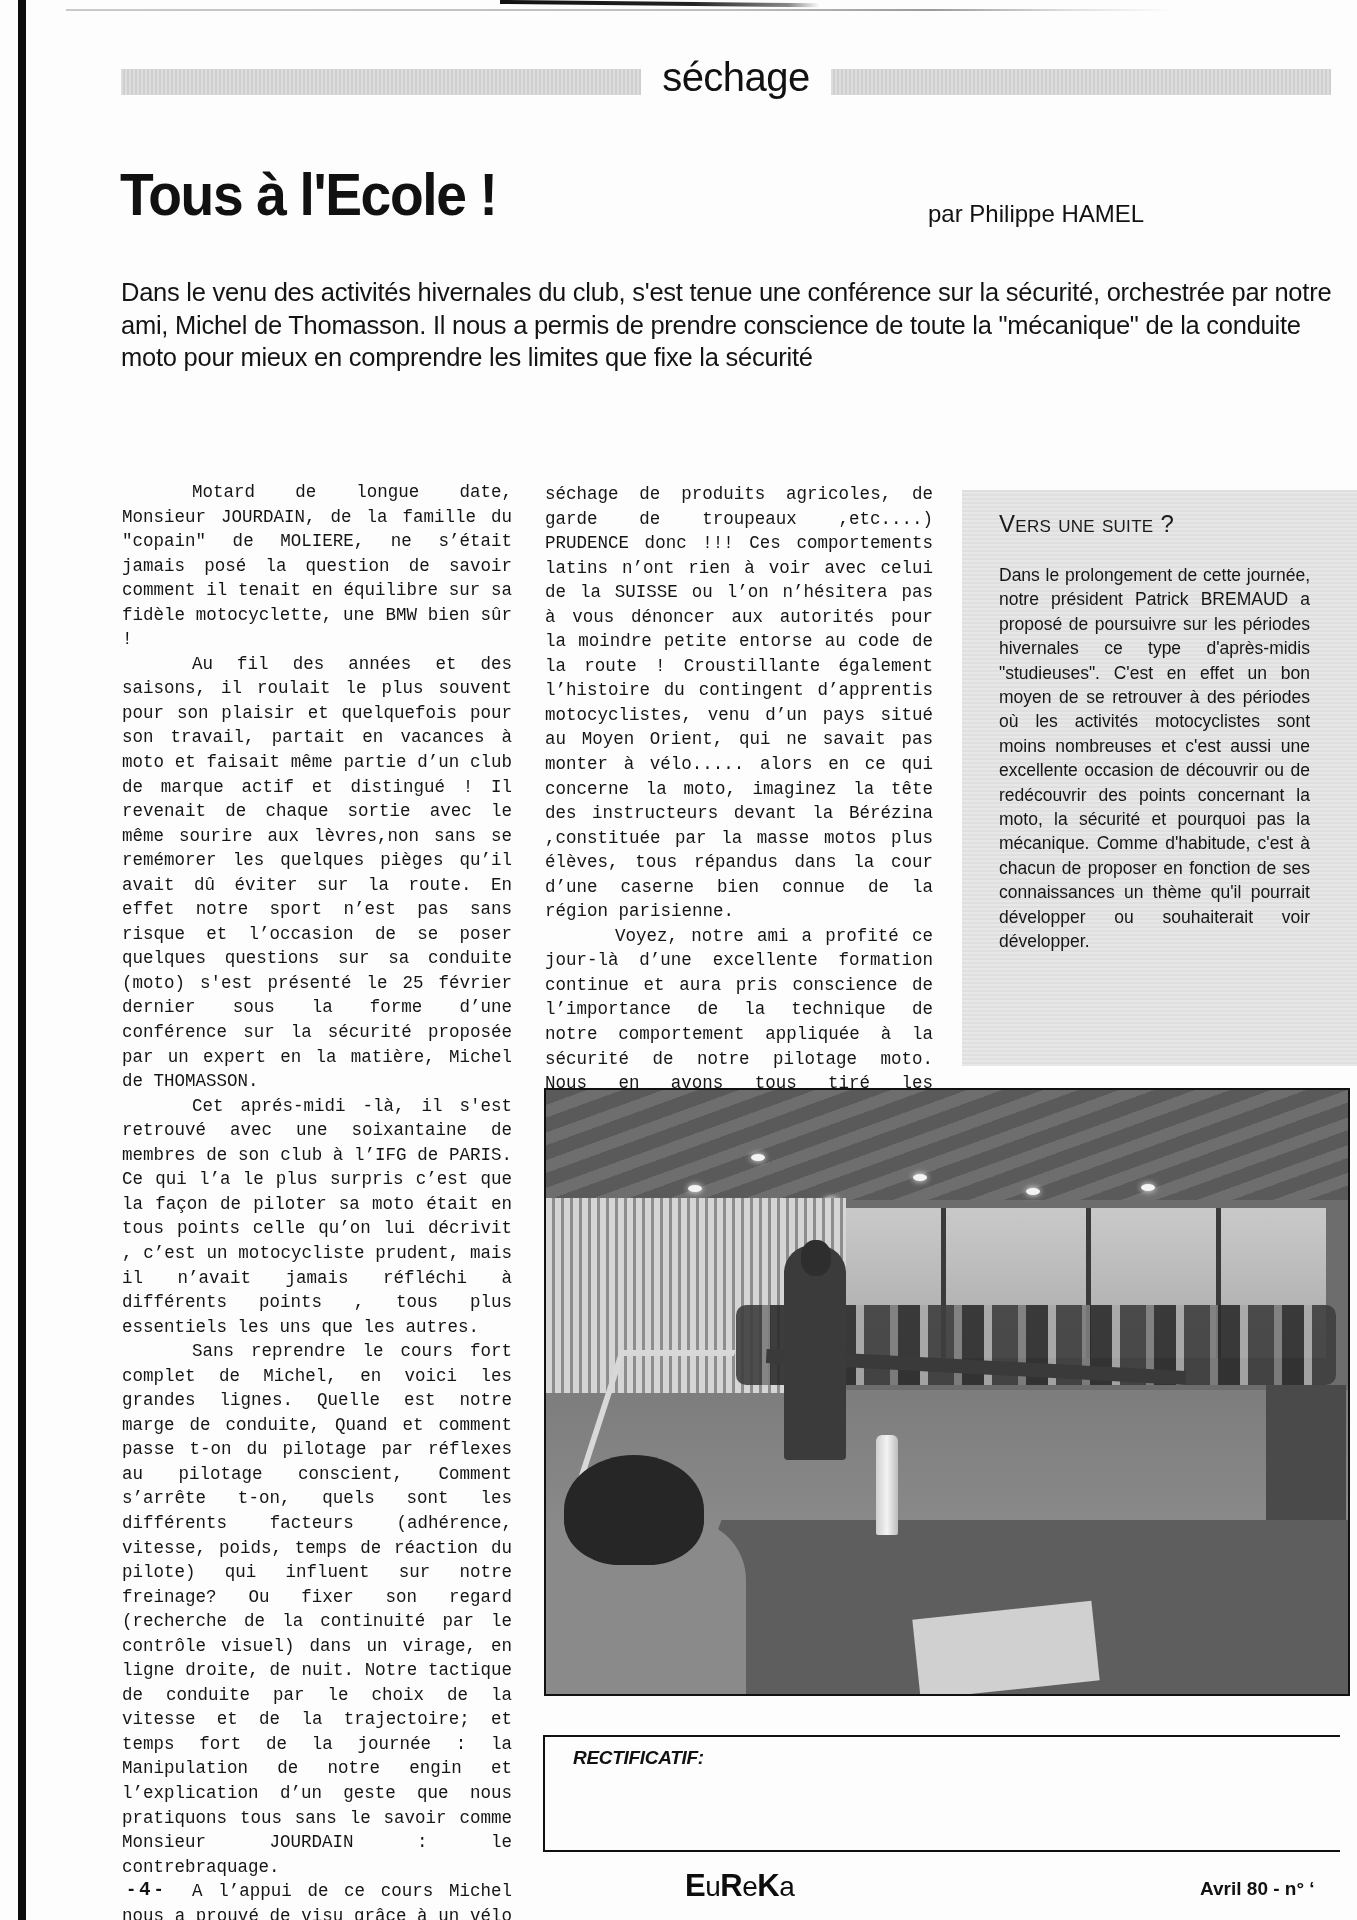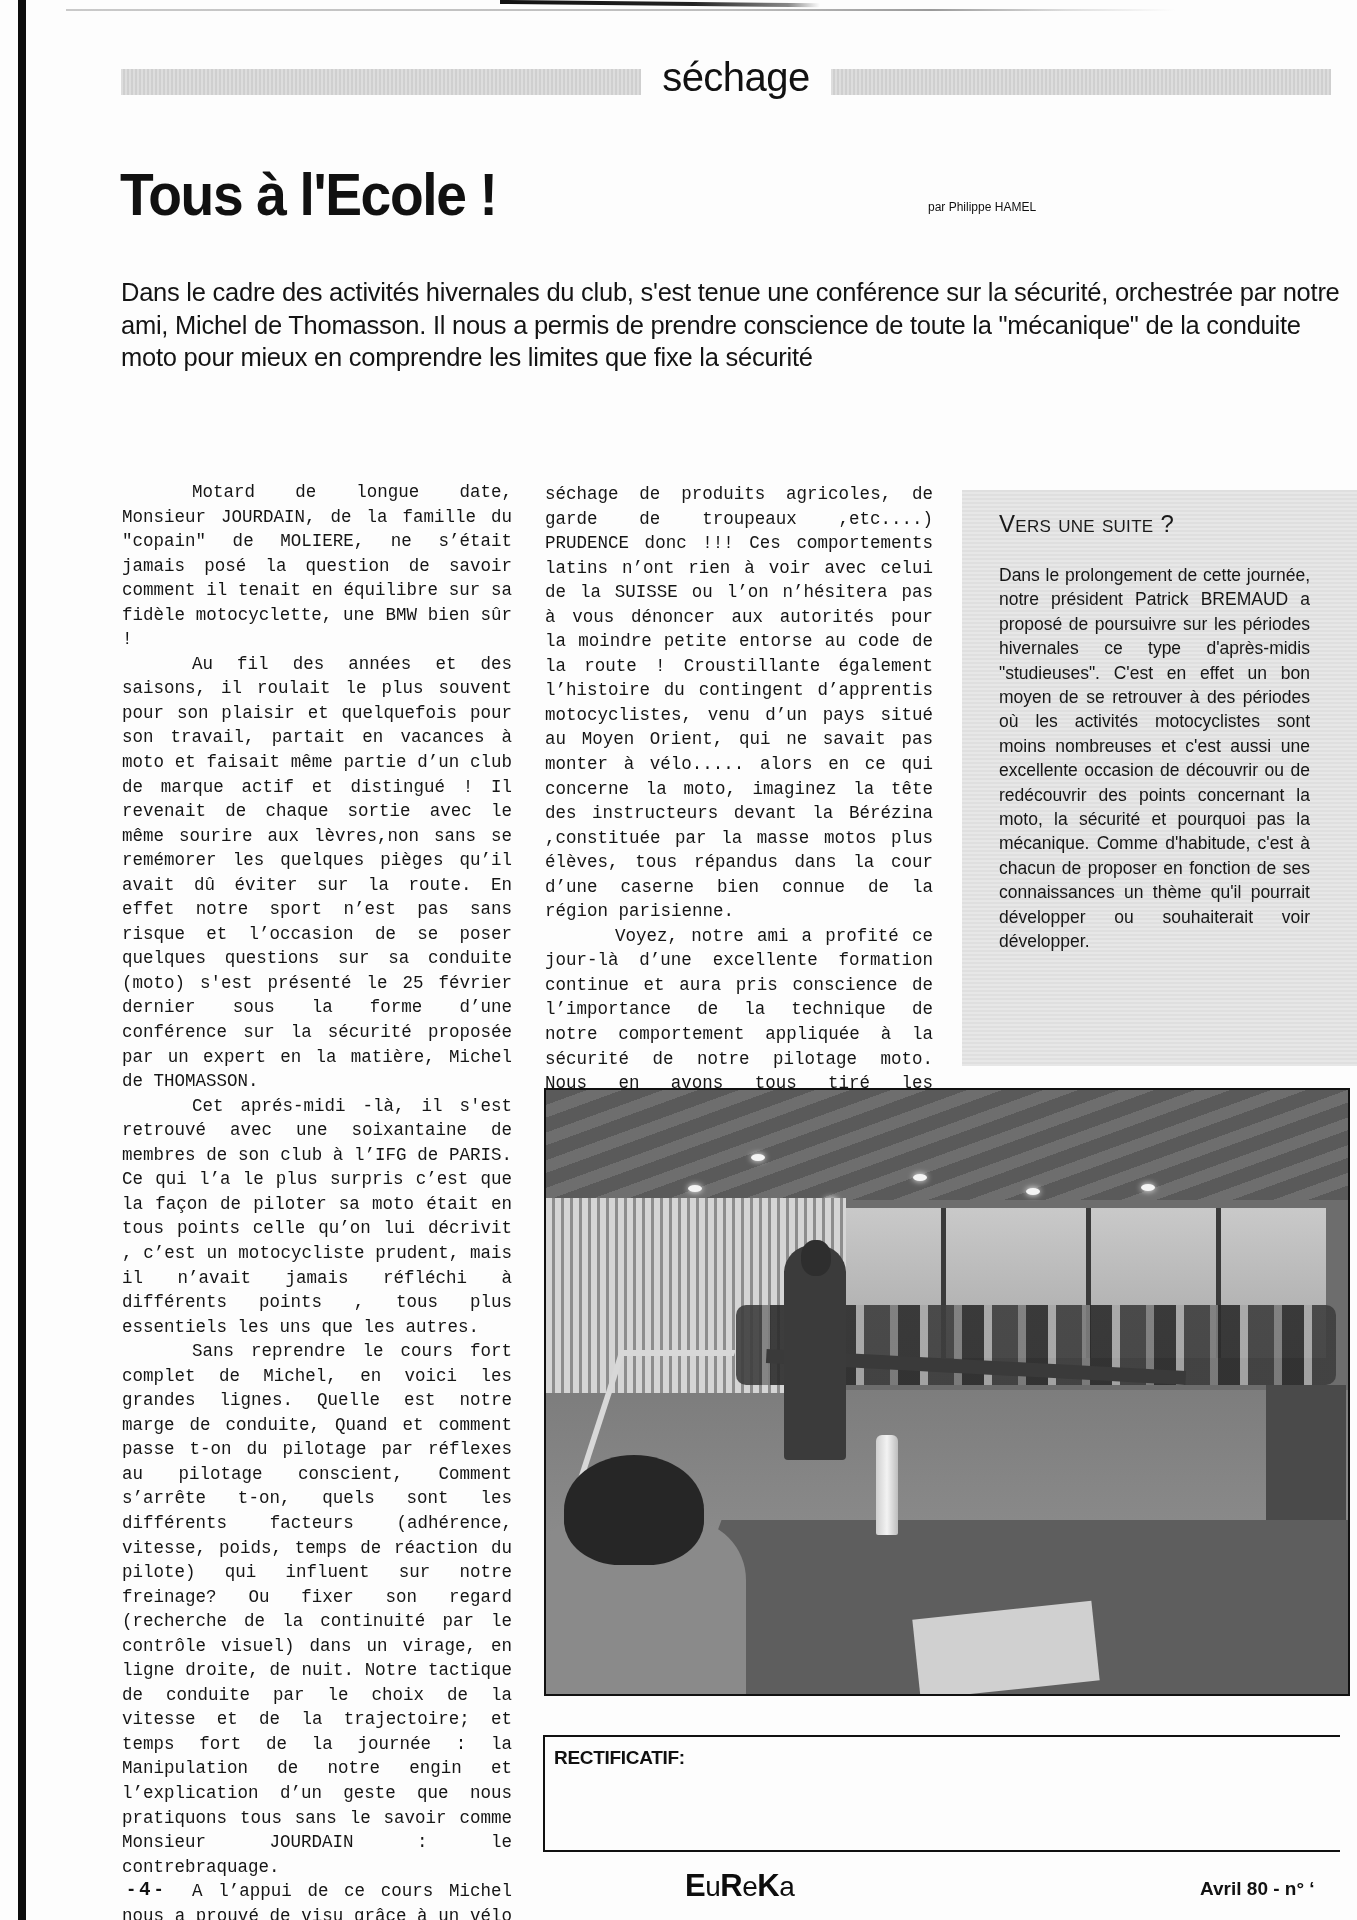--- a/index.html
+++ b/index.html
@@ -18,21 +18,21 @@
     .section-band { position: absolute; left: 121px; top: 65px; width: 1210px; height: 30px; }
     .section-band .band { position: absolute; top: 4px; height: 26px; background: #d6d6d6;
       background-image: repeating-linear-gradient(90deg, rgba(255,255,255,0.18) 0 2px, rgba(0,0,0,0.03) 2px 4px); }
     .section-band .band.l { left: 0; width: 520px; }
     .section-band .band.r { left: 710px; width: 500px; }
     .section-band .label { position: absolute; left: 522px; width: 186px; top: -10px; text-align: center;
       font-size: 40px; letter-spacing: -0.5px; color: #111; }
 
     .title { position: absolute; left: 120px; top: 160px; font-size: 60px; font-weight: bold;
       letter-spacing: -1.5px; color: #111; transform: scaleX(0.92); transform-origin: left top; }
-    .byline { position: absolute; left: 928px; top: 200px; font-size: 12px; color: #111; }
+    .byline { position: absolute; left: 928px; top: 200px; font-size: 24px; color: #111; }
 
     .lead { position: absolute; left: 121px; top: 276px; width: 1232px; font-size: 25.5px; line-height: 32.5px;
       color: #141414; letter-spacing: -0.25px; }
 
     .col { position: absolute; font-size: 17.5px; line-height: 24.55px; text-align: justify; color: #151515; }
     .col p { margin: 0; text-indent: 70px; font-family: Liberation Mono, monospace; }
     .col1 { left: 122px; top: 480px; width: 390px; }
     .col2 { left: 545px; top: 482px; width: 388px; }
     .col2 p.first { text-indent: 0; }
 
@@ -62,21 +62,21 @@
       background: repeating-linear-gradient(90deg, #3e3e3e 0 26px, #7c7c7c 26px 34px, #2c2c2c 34px 56px, #a8a8a8 56px 64px); opacity: 0.9; border-radius: 10px; }
     .photo .fg-head { position: absolute; left: 18px; top: 365px; width: 140px; height: 110px; background: #262626; border-radius: 50% 50% 40% 40%; }
     .photo .fg-body { position: absolute; left: 0; top: 430px; width: 200px; height: 180px; background: #8a8a8a; border-radius: 30px 60px 0 0; }
     .photo .fg-table { position: absolute; left: 110px; top: 430px; width: 700px; height: 180px; background: #5e5e5e; transform: skewX(-20deg); transform-origin: left bottom; }
     .photo .bottle { position: absolute; left: 330px; top: 345px; width: 22px; height: 100px; background: linear-gradient(90deg, #cfcfcf, #f3f3f3, #bdbdbd); border-radius: 6px 6px 2px 2px; }
     .photo .papers { position: absolute; left: 370px; top: 520px; width: 180px; height: 80px; background: #d0d0d0; transform: rotate(-6deg); }
     .photo .bike-stand { position: absolute; left: 50px; top: 260px; width: 110px; height: 140px; border-left: 6px solid #d8d8d8; border-top: 6px solid #d8d8d8; transform: skewX(-18deg); }
 
     .rect-box { position: absolute; left: 543px; top: 1735px; width: 797px; height: 117px;
       border-top: 2px solid #111; border-left: 2px solid #111; border-bottom: 2px solid #111; box-sizing: border-box; }
-    .rect-box .head { position: absolute; left: 9px; top: 10px; font-size: 19px; font-weight: bold; color: #111; letter-spacing: -0.3px; }
+    .rect-box .head { position: absolute; left: 28px; top: 10px; font-size: 19px; font-weight: bold; color: #111; letter-spacing: -0.3px; font-style: italic; }
     .rect-box .body { position: absolute; left: 25px; top: 33px; width: 745px; font-size: 19.5px; line-height: 25.5px; color: #161616; letter-spacing: -0.3px; }
     .rect-box .body .ind { display: inline-block; width: 64px; }
 
     .footer-page { position: absolute; left: 128px; top: 1878px; font-size: 19px; font-weight: bold; color: #111; }
     .footer-logo { position: absolute; left: 685px; top: 1868px; font-size: 28px; color: #0d0d0d; letter-spacing: -0.5px; }
     .footer-logo .hv { font-weight: bold; font-size: 31px; }
     .footer-date { position: absolute; left: 1200px; top: 1878px; font-size: 19px; font-weight: bold; color: #111; white-space: nowrap; }
   </style>
 </head>
 <body>
@@ -87,21 +87,21 @@
 
 <div class="section-band">
   <div class="band l"></div>
   <div class="label">séchage</div>
   <div class="band r"></div>
 </div>
 
 <div class="title">Tous à l'Ecole !</div>
 <div class="byline">par Philippe HAMEL</div>
 
-<div class="lead">Dans le cadre des activités hivernales du club, s'est tenue une conférence sur la sécurité, orchestrée par notre ami, Michel de Thomasson. Il nous a permis de prendre conscience de toute la "mécanique" de la conduite moto pour mieux en comprendre les limites que fixe la sécurité</div>
+<div class="lead">Dans le venu des activités hivernales du club, s'est tenue une conférence sur la sécurité, orchestrée par notre ami, Michel de Thomasson. Il nous a permis de prendre conscience de toute la "mécanique" de la conduite moto pour mieux en comprendre les limites que fixe la sécurité</div>
 
 <div class="col col1">
   <p>Motard de longue date, Monsieur JOURDAIN, de la famille du "copain" de MOLIERE, ne s’était jamais posé la question de savoir comment il tenait en équilibre sur sa fidèle motocyclette, une BMW bien sûr !</p>
   <p>Au fil des années et des saisons, il roulait le plus souvent pour son plaisir et quelquefois pour son travail, partait en vacances à moto et faisait même partie d’un club de marque actif et distingué ! Il revenait de chaque sortie avec le même sourire aux lèvres,non sans se remémorer les quelques pièges qu’il avait dû éviter sur la route. En effet notre sport n’est pas sans risque et l’occasion de se poser quelques questions sur sa conduite (moto) s'est présenté le 25 février dernier sous la forme d’une conférence sur la sécurité proposée par un expert en la matière, Michel de THOMASSON.</p>
   <p>Cet aprés-midi -là, il s'est retrouvé avec une soixantaine de membres de son club à l’IFG de PARIS. Ce qui l’a le plus surpris c’est que la façon de piloter sa moto était en tous points celle qu’on lui décrivit , c’est un motocycliste prudent, mais il n’avait jamais réfléchi à différents points , tous plus essentiels les uns que les autres.</p>
   <p>Sans reprendre le cours fort complet de Michel, en voici les grandes lignes. Quelle est notre marge de conduite, Quand et comment passe t-on du pilotage par réflexes au pilotage conscient,  Comment s’arrête t-on, quels sont les différents facteurs (adhérence, vitesse, poids, temps de réaction du pilote) qui influent sur notre freinage? Ou fixer son regard (recherche de la continuité par le contrôle visuel) dans un virage, en ligne droite, de nuit. Notre tactique de conduite par le choix de la vitesse et de la trajectoire; et temps fort de la journée : la Manipulation de notre engin et l’explication d’un geste que nous pratiquons tous sans le savoir comme Monsieur JOURDAIN : le contrebraquage.</p>
   <p>A l’appui de ce cours Michel nous a prouvé de visu grâce à un vélo la justesse de ses affirmations . Ces démonstrations ont été émaillées d'anecdotes cocasses sur le comportement des populations indigènes des pays que certains d’entre nous traverseront au cours du PARIS-PANAMA (n’oubliez pas que dans ces contrées la route n’est pas votre possession mais que tous le monde l'utilise à d’autres fins que celles de rouler (lieu de discussions, de</p>
 </div>
 
 <div class="col col2">

